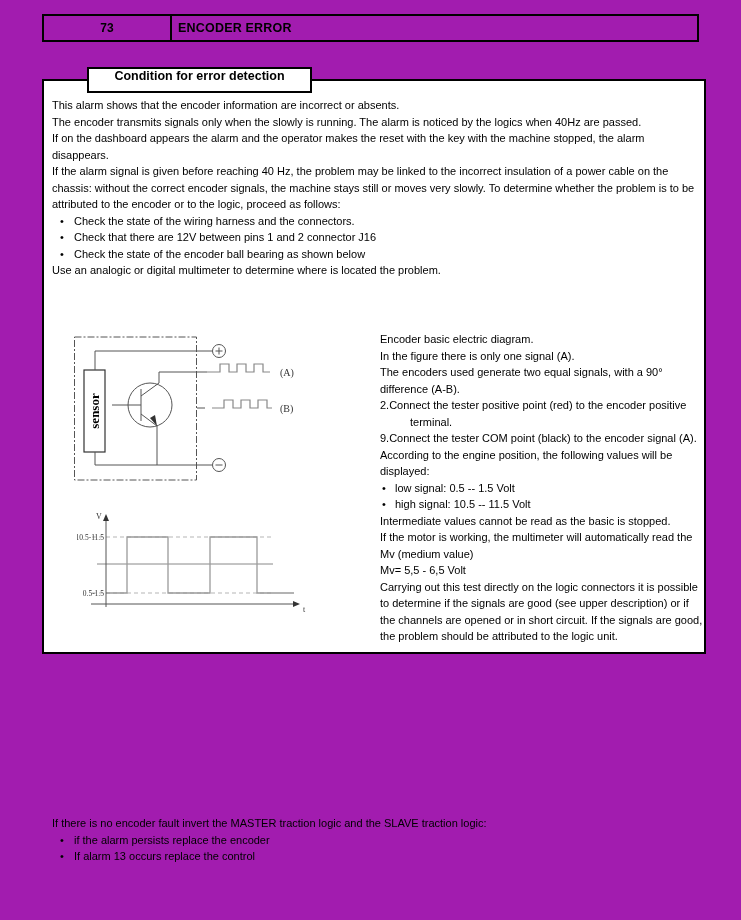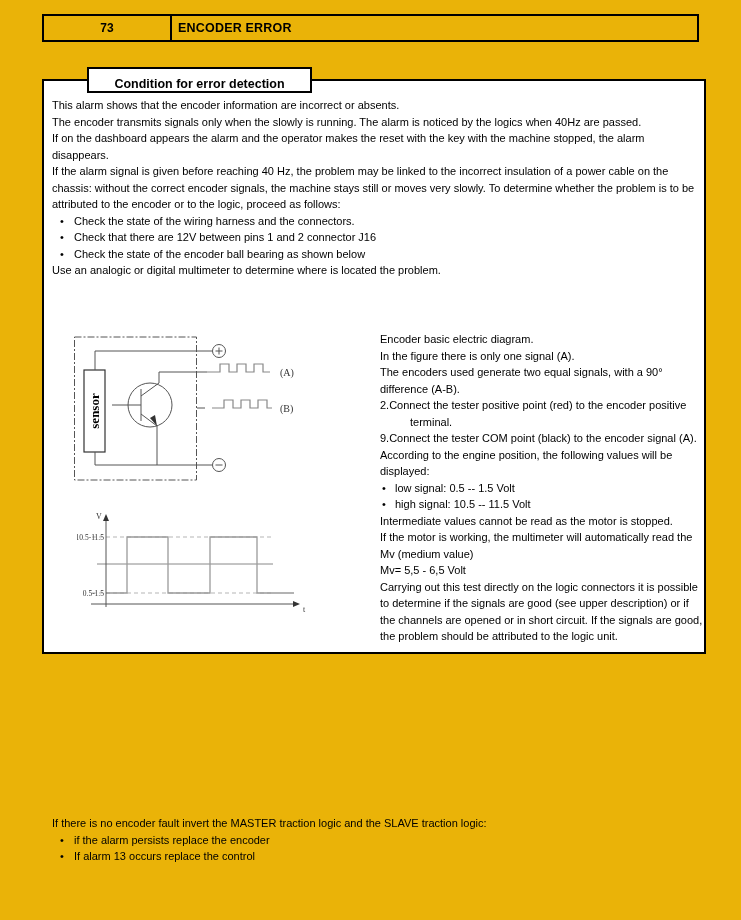--- a/index.html
+++ b/index.html
@@ -1,19 +1,19 @@
 <!DOCTYPE html>
 <html><head>
 <meta charset="utf-8">
 <style>
   html,body{margin:0;padding:0;background:#ffffff;}
   .page{
     position:relative;
     width:741px;height:920px;
-    background:#eab308;
+    background:#a21caf;
     font-family:"Liberation Sans", sans-serif;
     color:#000;
     overflow:hidden;
   }
   
   .hdr-table{
     position:absolute;left:42px;top:14px;width:657px;height:28px;
     border:2px solid #000;display:flex;box-sizing:border-box;
   }
   .hdr-code{
@@ -26,21 +26,21 @@
     padding-left:6px;font-weight:bold;font-size:12.5px;letter-spacing:.2px;
   }
   
   .main-box{
     position:absolute;left:42px;top:79px;width:664px;height:575px;
     border:2px solid #000;box-sizing:border-box;background:#fff;
   }
   .title-box{
     position:absolute;left:87px;top:67px;width:225px;height:26px;
     border:2px solid #000;box-sizing:border-box;background:#fff;z-index:5;
-    display:flex;align-items:flex-end;justify-content:center;
+    display:flex;align-items:flex-start;justify-content:center;
     font-weight:bold;font-size:12.5px;
   }
   
   .txt{font-size:11px;line-height:16.5px;}
   .intro{position:absolute;left:8px;top:16px;width:648px;}
   .rightcol{position:absolute;left:336px;top:250px;width:324px;}
   .footer{position:absolute;left:8px;top:706px;width:648px;margin-top:28px;}
   p.line{margin:0;}
   .bullet{display:flex;margin:0;}
   .bullet .dot{width:14px;margin-left:8px;text-align:left;flex:none;}
@@ -163,21 +163,21 @@
       <p class="hang">9.Connect the tester COM point (black) to the encoder signal (A).</p>
       <p class="line">According to the engine position, the following values will be displayed:</p>
       <div class="bullet">
         <span class="dot">•</span>
         <span>low signal: 0.5 -- 1.5 Volt</span>
       </div>
       <div class="bullet">
         <span class="dot">•</span>
         <span>high signal: 10.5 -- 11.5 Volt</span>
       </div>
-      <p class="line gap10">Intermediate values cannot be read as the motor is stopped.</p>
+      <p class="line gap10">Intermediate values cannot be read as the basic is stopped.</p>
       <p class="line">If the motor is working, the multimeter will automatically read the Mv (medium value)</p>
       <p class="line gap9">Mv= 5,5 - 6,5 Volt</p>
       <p class="line gap9">Carrying out this test directly on the logic connectors it is possible to determine if the signals are good (see upper description) or if the channels are opened or in short circuit. If the signals are good, the problem should be attributed to the logic unit.</p>
     </div>
 
     <div class="footer txt">
       <p class="line">If there is no encoder fault invert the MASTER traction logic and the SLAVE traction logic:</p>
       <div class="bullet">
         <span class="dot">•</span>
         <span>if the alarm persists replace the encoder</span>

